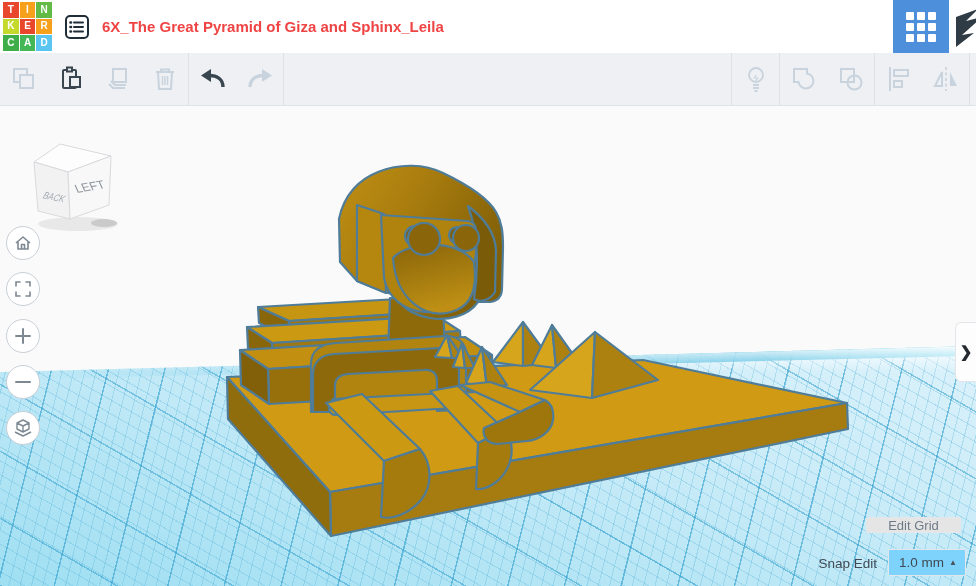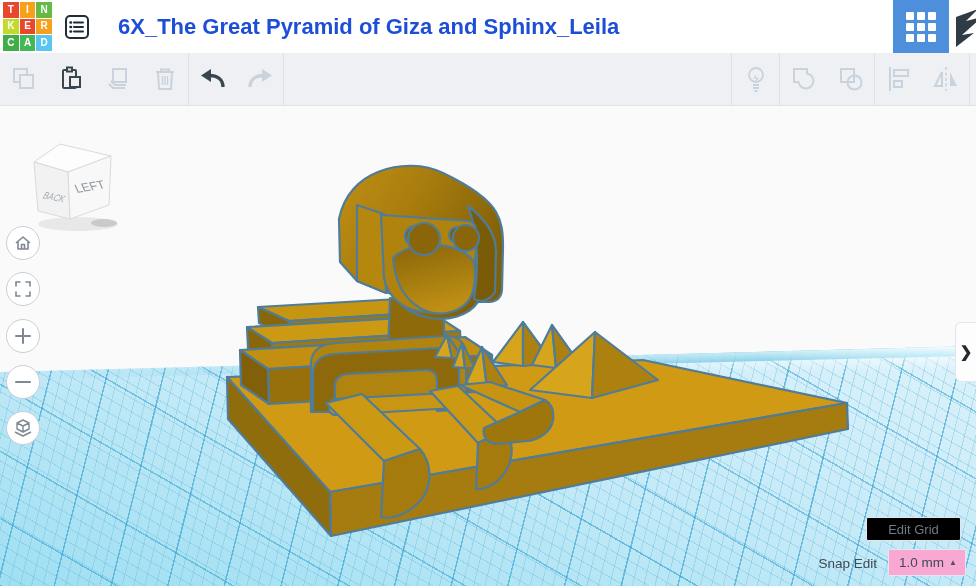--- a/index.html
+++ b/index.html
@@ -9,21 +9,21 @@
   
   .app-header{position:absolute;top:0;left:0;right:0;height:53px;background:#ffffff;
               border-bottom:1px solid #dfe3e7;z-index:40;}
   .logo{position:absolute;left:3px;top:2px;width:49px;height:49px;display:grid;
         grid-template-columns:repeat(3,1fr);grid-template-rows:repeat(3,1fr);gap:1px;}
   .logo span{display:flex;align-items:center;justify-content:center;color:#fff;
              font-weight:700;font-size:10px;line-height:1;}
   .list-btn{position:absolute;left:63px;top:13px;width:28px;height:28px;display:flex;
             align-items:center;justify-content:center;cursor:pointer;}
   .doc-title{position:absolute;left:102px;top:0;height:53px;line-height:53px;
-             font-size:22px;font-weight:700;color:#1d4ed8;white-space:nowrap;margin-left:16px;}
+             font-size:15px;font-weight:700;color:#ef4444;white-space:nowrap;}
   .grid-view-btn{position:absolute;left:893px;top:0;width:56px;height:53px;display:flex;
                  align-items:center;justify-content:center;cursor:pointer;}
   .grid-glyph{display:grid;grid-template-columns:repeat(3,8px);grid-template-rows:repeat(3,8px);gap:3px;}
   .grid-glyph i{background:#fff;border-radius:1px;}
   .partial-tool{position:absolute;right:0;top:5px;width:22px;height:44px;overflow:hidden;}
 
   
   .toolbar{position:absolute;top:53px;left:0;right:0;height:52px;background:#eef0f4;
            border-bottom:1px solid #dfe3e8;z-index:40;display:flex;align-items:stretch;}
   .tb-btn{width:47px;display:flex;align-items:center;justify-content:center;cursor:pointer;}
@@ -55,27 +55,27 @@
            background:#fff;border:1px solid #c9cfd6;box-sizing:border-box;z-index:10;
            display:flex;align-items:center;justify-content:center;cursor:pointer;}
 
   
   .panel-toggle{position:absolute;right:0;top:216px;width:20px;height:58px;background:#fdfdfe;
      border:1px solid #e2e5e9;border-right:none;border-radius:6px 0 0 6px;z-index:10;
      display:flex;align-items:center;justify-content:center;font-size:15px;font-weight:700;
      color:#23292e;cursor:pointer;}
 
   
-  .edit-grid-btn{position:absolute;right:15px;top:411px;width:95px;height:24px;z-index:10;
-     background:#000000;border:1px solid #e3e6ea;border-radius:2px;box-sizing:border-box;
+  .edit-grid-btn{position:absolute;right:15px;top:411px;width:95px;height:16px;z-index:10;
+     background:#e5e5e5;border:1px solid #e3e6ea;border-radius:2px;box-sizing:border-box;
      font-size:13px;color:#6e7a87;display:flex;align-items:center;justify-content:center;cursor:pointer;}
   .snap-label{position:absolute;right:99px;top:444px;height:27px;line-height:27px;z-index:10;
      font-size:13.5px;color:#3f4a54;}
   .snap-select{position:absolute;right:10px;top:443px;width:78px;height:27px;z-index:10;
-     background:#f9a8d4;border:1px solid #e3e6ea;border-radius:2px;box-sizing:border-box;
+     background:#7dd3fc;border:1px solid #e3e6ea;border-radius:2px;box-sizing:border-box;
      font-size:13.5px;color:#3f4a54;display:flex;align-items:center;cursor:pointer;}
   .snap-select .val{flex:1;padding-left:10px;}
   .snap-select .arrow{width:16px;font-size:8px;color:#4a545e;}
   svg{display:block;}
 </style>
 </head>
 <body>
 
 <div class="stage">
 

